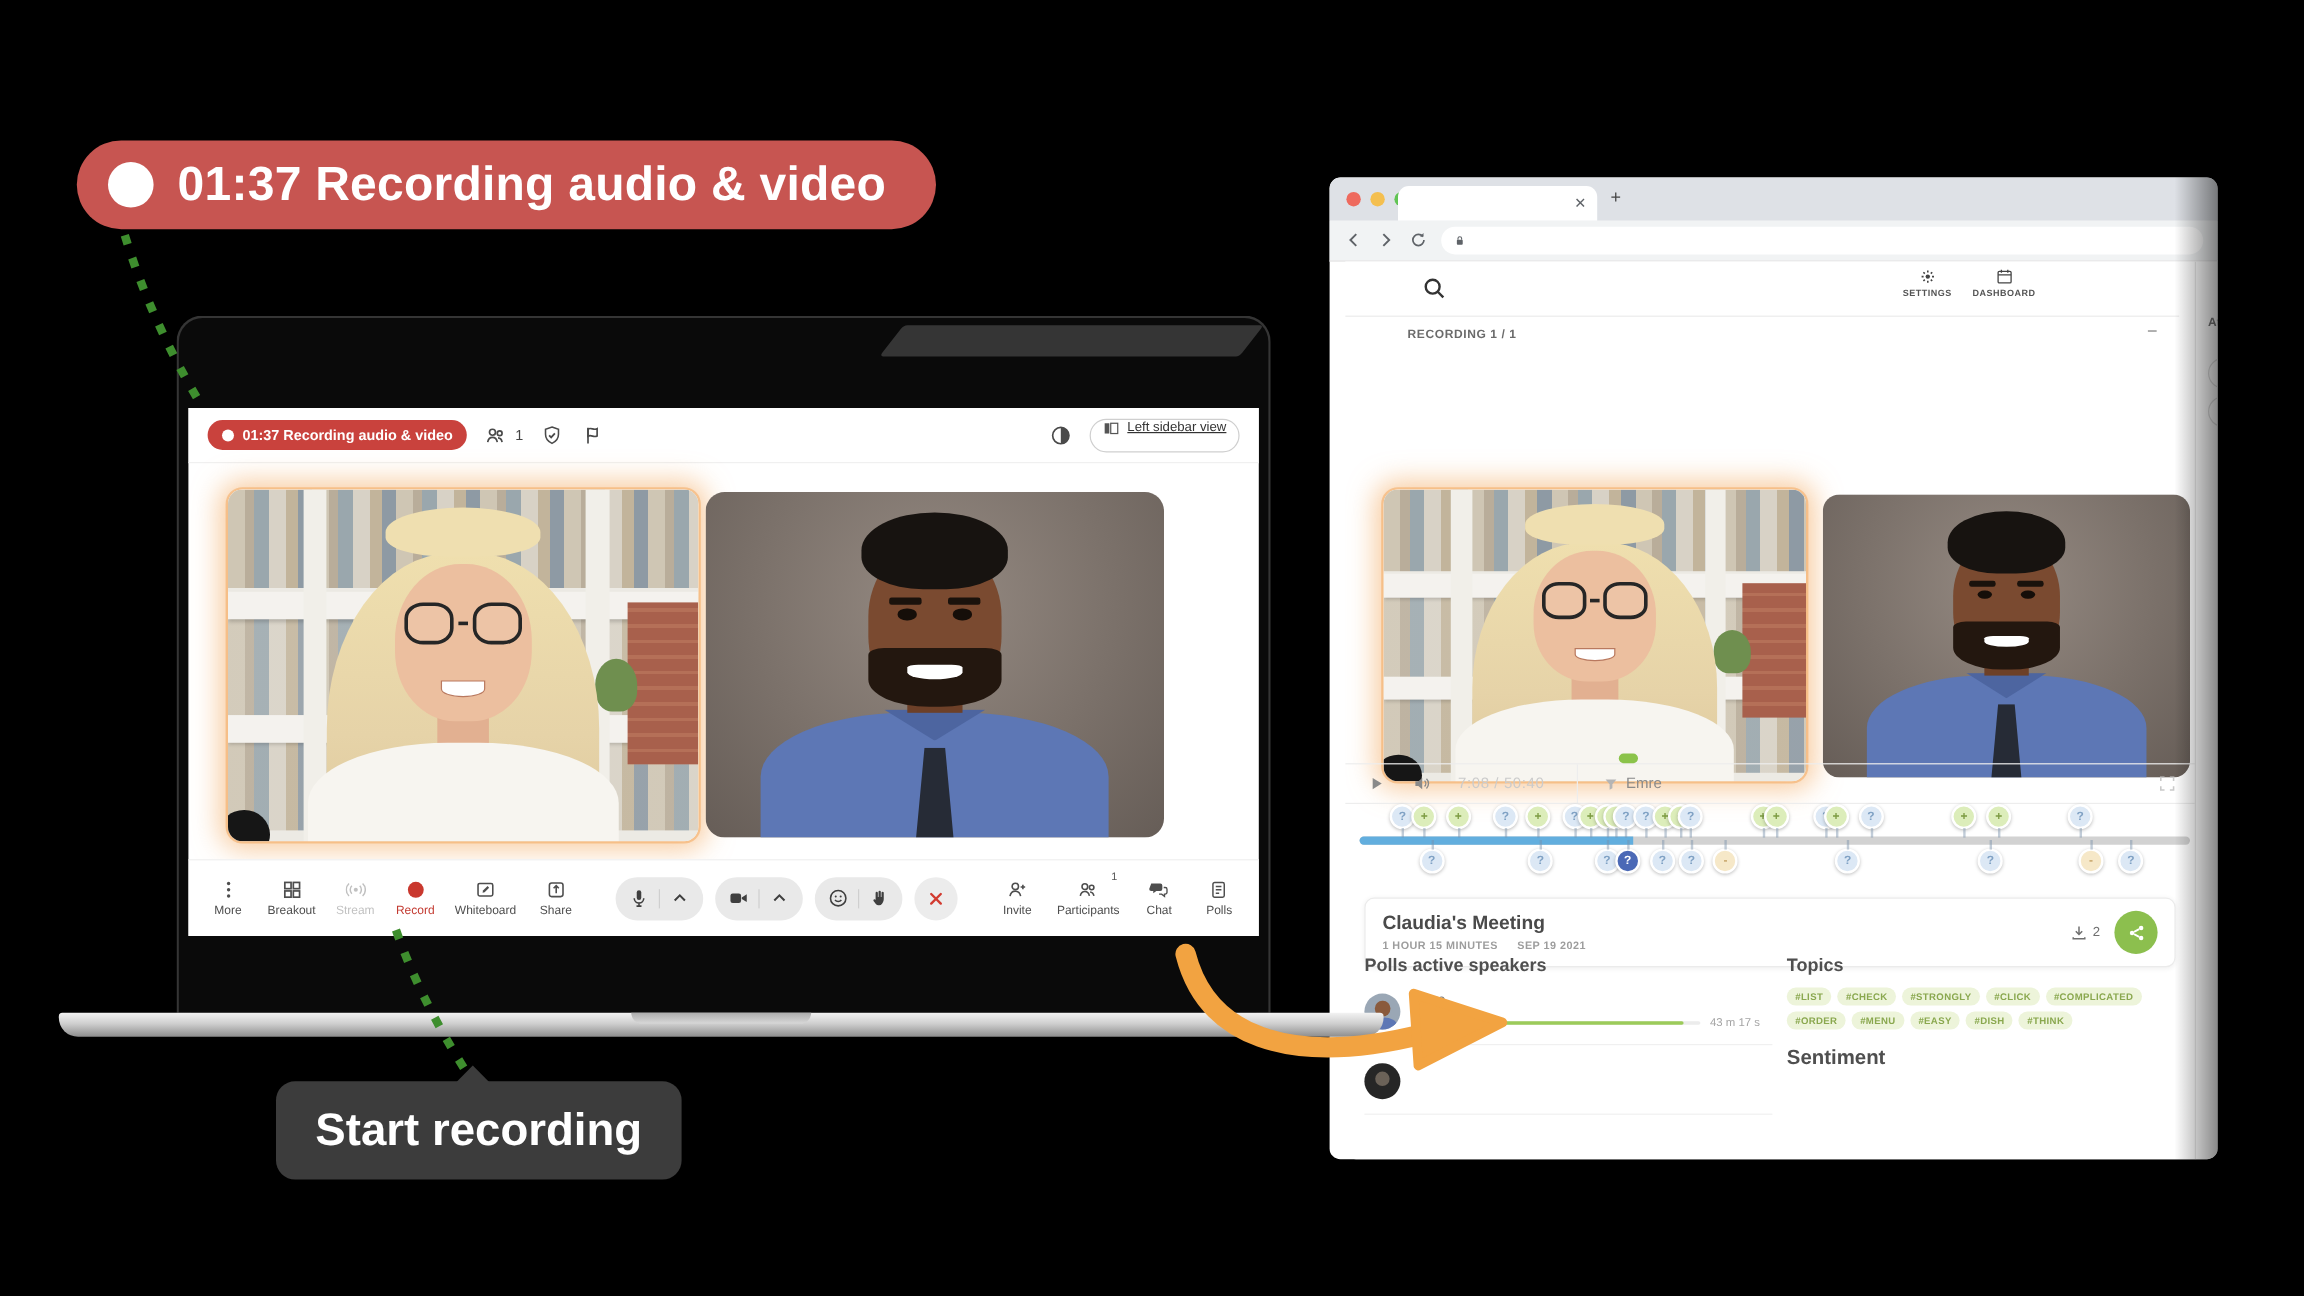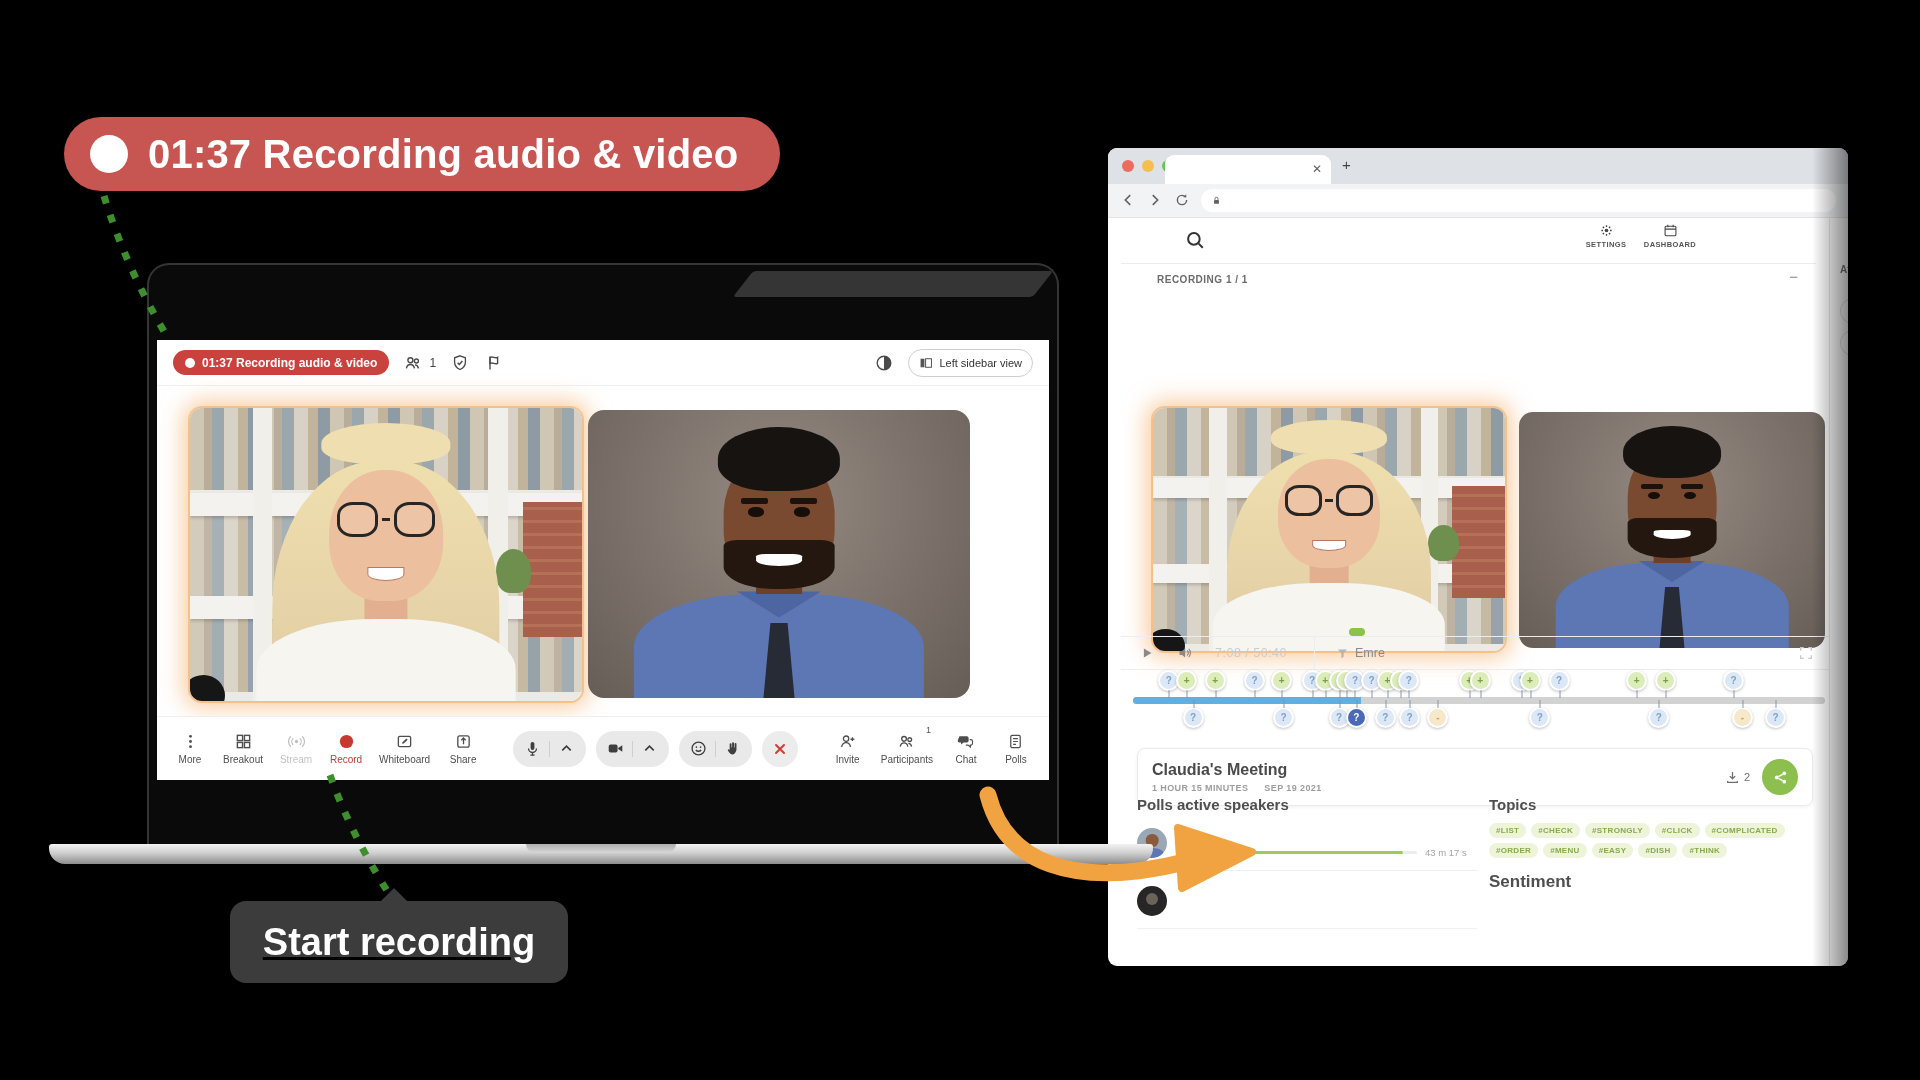--- a/index.html
+++ b/index.html
@@ -8,21 +8,21 @@
   .abs{position:absolute;}
 
   
   .rec-badge{left:64px;top:117px;height:74px;border-radius:38px;background:#c75551;
     display:flex;align-items:center;gap:20px;padding:0 42px 0 26px;z-index:45;}
   .rec-badge .dot{width:38px;height:38px;border-radius:50%;background:#fff;}
   .rec-badge .txt{color:#fff;font-size:40px;font-weight:700;letter-spacing:.2px;white-space:nowrap;}
 
   
   .tooltip{left:230px;top:901px;width:338px;height:82px;background:#3c3c3c;border-radius:16px;
-    display:flex;align-items:center;justify-content:center;z-index:45;text-decoration:underline;}
+    display:flex;align-items:center;justify-content:center;z-index:45;}
   .tooltip::before{content:'';position:absolute;top:-13px;left:150px;border:14px solid transparent;
     border-bottom:14px solid #3c3c3c;border-top:none;}
   .tooltip .txt{color:#fff;font-size:38px;font-weight:700;}
 
   
   .annot{left:0;top:0;width:1920px;height:1080px;z-index:40;pointer-events:none;}
 
   
   .laptop-screen{left:147px;top:263px;width:912px;height:581px;background:#0a0a0a;
     border:2px solid #353535;border-bottom:none;border-radius:22px 22px 0 0;z-index:10;box-sizing:border-box;}
@@ -39,21 +39,21 @@
   .app-topbar{position:absolute;left:0;right:0;top:0;height:46px;background:#fff;
     border-bottom:1px solid #f0f0f0;display:flex;align-items:center;gap:14px;padding:0 16px;box-sizing:border-box;}
   .pill-rec{background:#c9423d;color:#fff;font-size:12px;font-weight:700;height:25px;border-radius:13px;
     display:flex;align-items:center;gap:7px;padding:0 12px;white-space:nowrap;}
   .pill-rec .dot{width:10px;height:10px;border-radius:50%;background:#fff;}
   .tb-ic{width:20px;height:20px;color:#4a4a4a;display:flex;align-items:center;justify-content:center;}
   .tb-ic svg{width:18px;height:18px;}
   .tb-count{font-size:12px;color:#444;margin-left:-8px;}
   .tb-spacer{flex:1;}
   .sidebar-btn{border:1px solid #cfcfcf;border-radius:14px;height:26px;padding:0 10px;display:flex;
-    gap:6px;align-items:center;font-size:11px;color:#333;}
+    gap:6px;align-items:flex-start;font-size:11px;color:#333;text-decoration:underline;}
   .sidebar-btn svg{width:14px;height:14px;color:#555;}
 
   
   .tile{position:absolute;border-radius:12px;overflow:hidden;}
   .tile-glow{box-shadow:0 0 22px 7px rgba(243,164,85,.55),0 0 0 2px rgba(243,164,85,.5);}
   .lt-woman{left:33px;top:68px;width:392px;height:293px;}
   .lt-man{left:431px;top:70px;width:382px;height:288px;border-radius:16px;}
 
   
   .scene{position:absolute;inset:0;overflow:hidden;}
@@ -151,21 +151,21 @@
 
   .b-page{position:absolute;left:0;right:0;top:70px;bottom:0;background:#fff;overflow:hidden;
     border-radius:0 0 9px 9px;margin-left:13px;}
   .p-header{position:absolute;left:0;right:32px;top:0;height:45px;border-bottom:1px solid #ececec;}
   .search-ic{position:absolute;left:64px;top:12px;width:20px;height:20px;color:#333;}
   .search-ic svg{width:20px;height:20px;}
   .hdr-btns{position:absolute;right:118px;top:5px;display:flex;gap:8px;}
   .hdr-btn{width:56px;display:flex;flex-direction:column;align-items:center;gap:2px;
     font-size:7.5px;font-weight:700;color:#555;letter-spacing:.4px;}
   .hdr-btn svg{width:15px;height:15px;color:#444;}
-  .p-recbar{position:absolute;left:0;right:32px;top:45px;height:33px;}
+  .p-recbar{position:absolute;left:16px;right:32px;top:45px;height:33px;}
   .rec-label{position:absolute;left:36px;top:11px;font-size:10px;font-weight:700;color:#6b6b6b;letter-spacing:.5px;}
   .rec-min{position:absolute;right:18px;top:5px;font-size:15px;color:#888;}
 
   .bv-woman{left:32px;top:190px;width:352px;height:243px;}
   .bv-man{left:398px;top:194px;width:306px;height:236px;border-radius:14px;}
 
   .p-player{position:absolute;left:0;top:418px;width:708px;height:34px;border-top:1px solid #ededed;
     border-bottom:1px solid #ededed;display:flex;align-items:center;gap:21px;padding:0 0 0 18px;box-sizing:border-box;}
   .pl-ic{width:17px;height:17px;color:#8a8a8a;}
   .pl-ic svg{width:16px;height:16px;}

